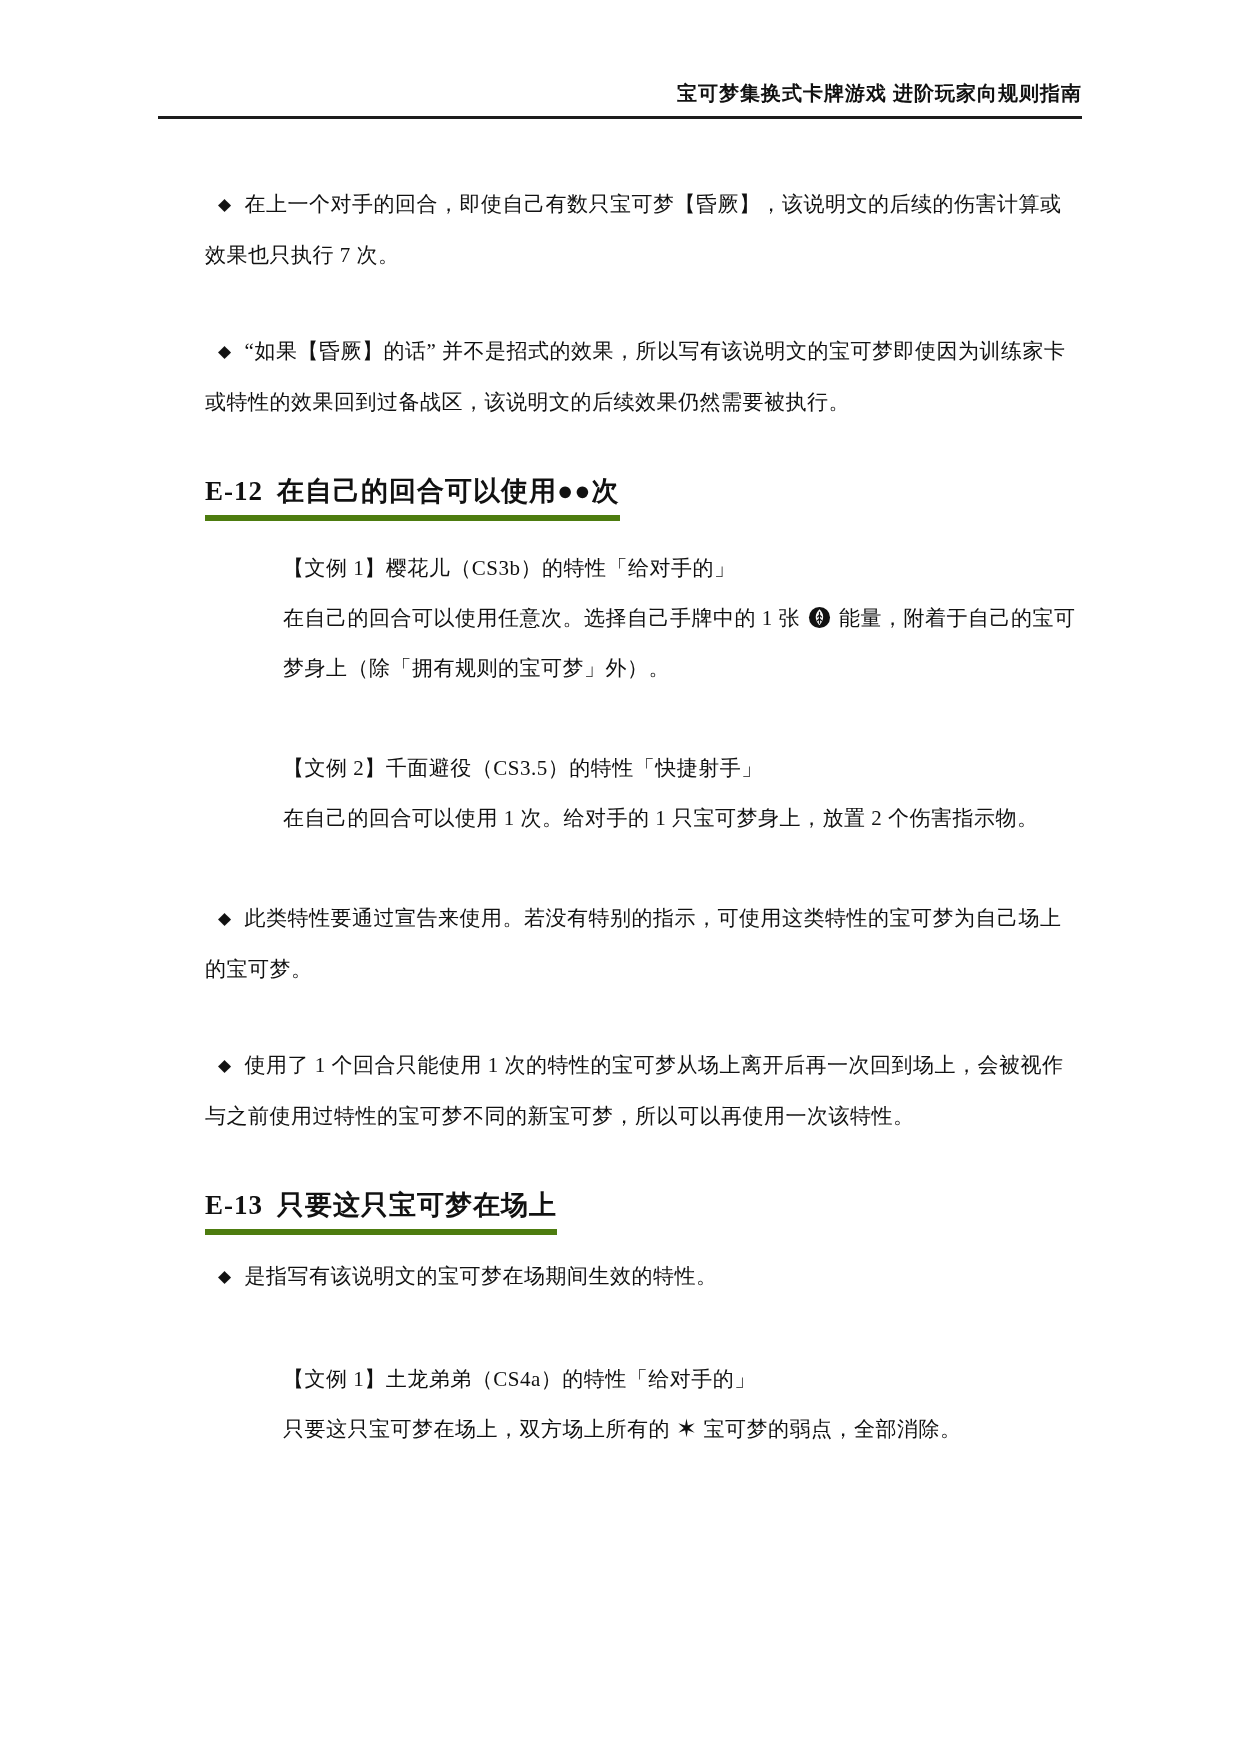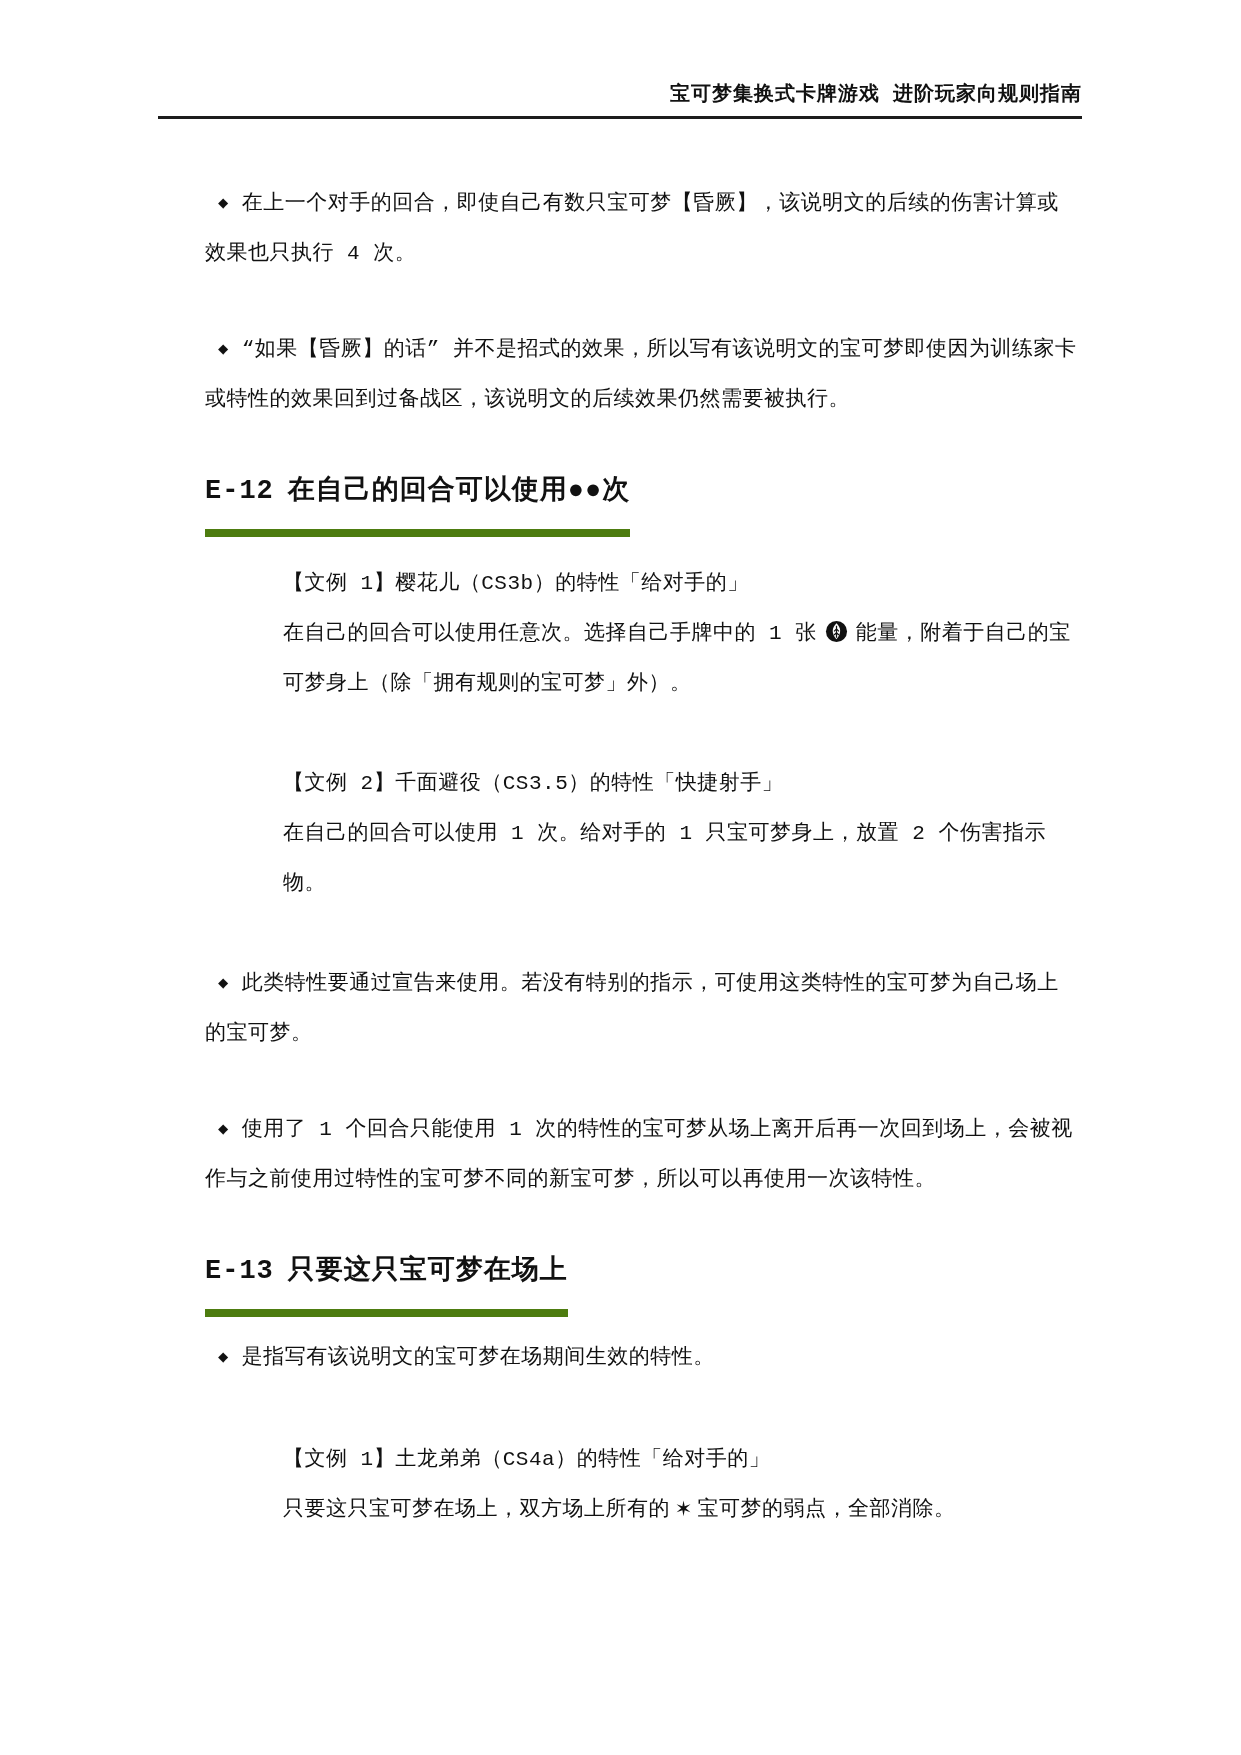--- a/index.html
+++ b/index.html
@@ -6,21 +6,21 @@
     margin: 0;
     padding: 0;
     background: #ffffff;
   }
   .page {
     position: relative;
     width: 1241px;
     height: 1755px;
     background: #ffffff;
     color: #111111;
-    font-family: Liberation Mono, monospace;
+    font-family: Liberation Serif, serif;
     overflow: hidden;
     box-sizing: border-box;
   }
   
   .doc-header {
     padding: 80px 159px 0 158px;
   }
   .doc-header .header-title {
     text-align: right;
     font-size: 20px;
@@ -52,22 +52,22 @@
     vertical-align: 1px;
   }
   .section-heading {
     margin: 4px 0 16px 0;
     font-size: 27px;
     font-weight: bold;
     letter-spacing: 1px;
   }
   .section-heading .heading-inner {
     display: inline-block;
-    border-bottom: 8px solid #4d7c0f;
-    padding-bottom: 22px;
+    border-bottom: 6px solid #4d7c0f;
+    padding-bottom: 6px;
   }
   .section-heading .section-id { margin-right: 14px; }
   .example {
     margin: 0 0 50px 78px;
     font-size: 21px;
     letter-spacing: 0.5px;
   }
   .example .ex-title { line-height: 50px; }
   .example .ex-body {
     line-height: 50px;
@@ -91,21 +91,21 @@
 
 <div class="page">
 
   <header class="doc-header">
     <div class="header-title">宝可梦集换式卡牌游戏  进阶玩家向规则指南</div>
     <div class="header-rule"></div>
   </header>
 
   <main class="doc-main">
 
-    <p class="bullet"><span class="marker">◆</span><span>在上一个对手的回合，即使自己有数只宝可梦【昏厥】，该说明文的后续的伤害计算或效果也只执行 4 次。</span></p>
+    <p class="bullet"><span class="marker">◆</span><span>在上一个对手的回合，即使自己有数只宝可梦【昏厥】，该说明文的后续的伤害计算或效果也只执行 7 次。</span></p>
 
     <p class="bullet"><span class="marker">◆</span><span>“如果【昏厥】的话” 并不是招式的效果，所以写有该说明文的宝可梦即使因为训练家卡或特性的效果回到过备战区，该说明文的后续效果仍然需要被执行。</span></p>
 
     <h2 class="section-heading">
       <span class="heading-inner"><span class="section-id">E-12</span><span>在自己的回合可以使用●●次</span></span>
     </h2>
 
 
     <div class="spacer-sm"></div>
 

